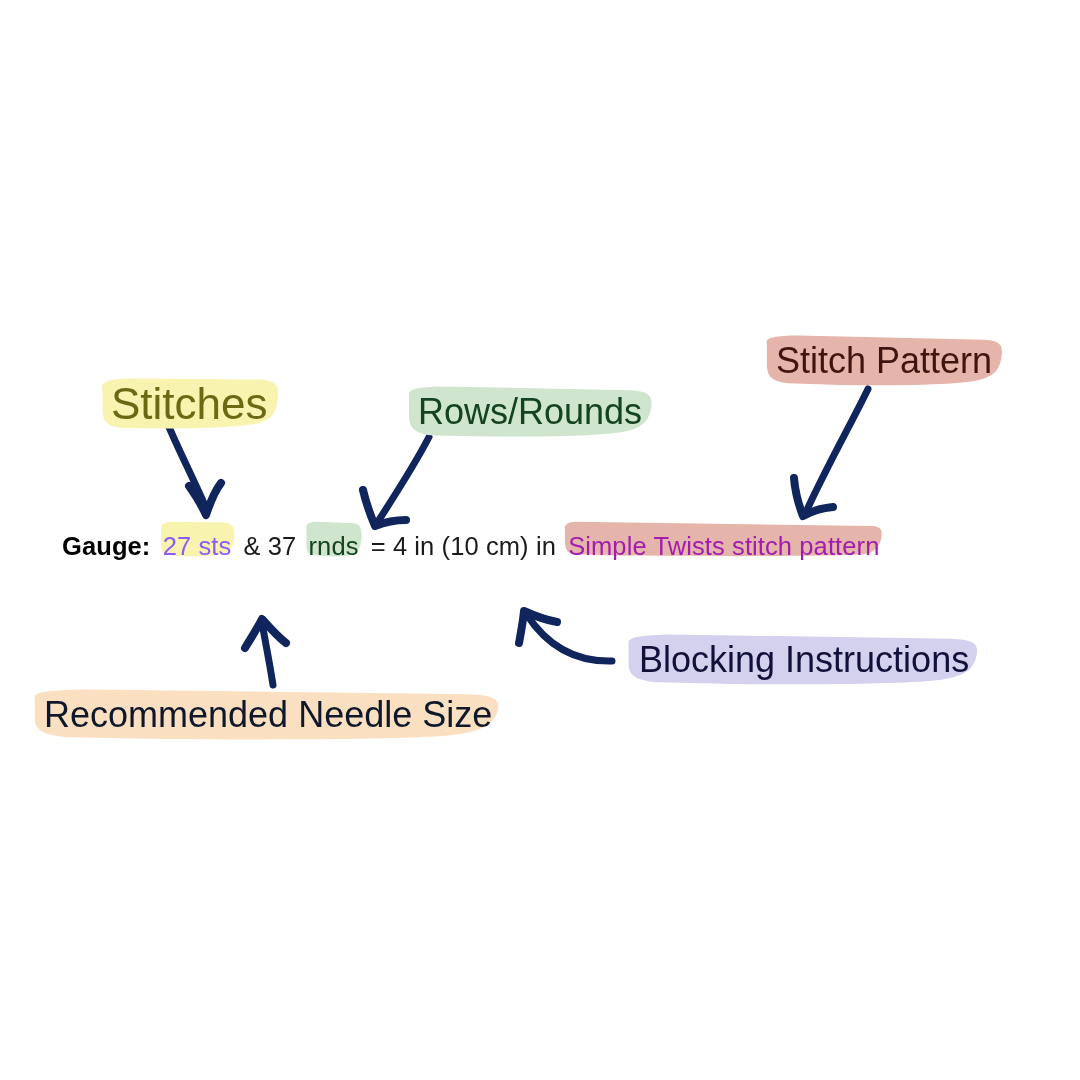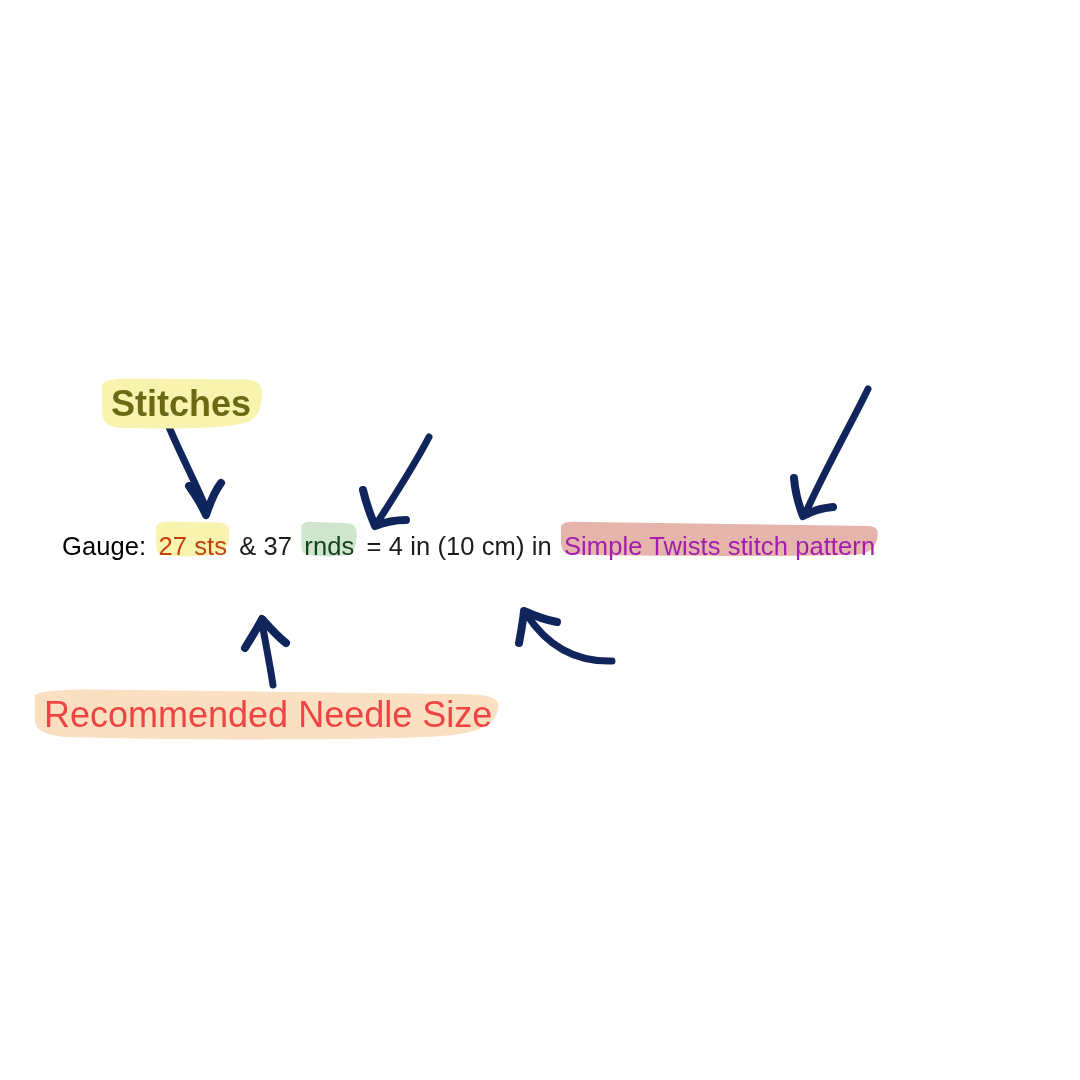--- a/index.html
+++ b/index.html
@@ -33,21 +33,21 @@
     left: 62px;
     top: 525px;
     width: 960px;
     font-size: 25.5px;
     line-height: 42px;
     color: #1b1b1b;
     letter-spacing: 0.1px;
     white-space: nowrap;
   }
   #gauge-block .line { height: 42px; }
-  #gauge-block .bold { font-weight: normal; color: #000000; }
+  #gauge-block .bold { font-weight: bold; color: #000000; }
 
   
   .hl {
     position: relative;
     display: inline-block;
     padding: 0 5px;
     z-index: 1;
   }
   .hl > .ink {
     position: relative;
@@ -79,24 +79,24 @@
   }
   .callout .blob svg { display: block; width: 100%; height: 100%; }
   .callout .ink {
     position: relative;
     z-index: 2;
     display: block;
     padding: 0 14px;
   }
 
   
-  #callout-stitches        { left: 97px;  top: 378px; font-size: 36px; line-height: 52px; color: #6b6a14; font-weight: bold; }
+  #callout-stitches        { left: 97px;  top: 378px; font-size: 44px; line-height: 52px; color: #6b6a14; }
   #callout-rows-rounds     { left: 404px; top: 386px; font-size: 36px; line-height: 52px; color: #14441f; }
   #callout-stitch-pattern  { left: 762px; top: 335px; font-size: 36px; line-height: 52px; color: #401510; }
-  #callout-needle-size     { left: 30px;  top: 689px; font-size: 36px; line-height: 52px; color: #ef4444; }
+  #callout-needle-size     { left: 30px;  top: 689px; font-size: 36px; line-height: 52px; color: #0f172a; }
   #callout-blocking        { left: 625px; top: 634px; font-size: 36px; line-height: 52px; color: #10103a; }
 </style>
 </head>
 <body>
 
 <div id="canvas">
 
   <svg id="arrows" viewBox="0 0 1080 1080">
     <g fill="none" stroke="#10255c" stroke-width="7" stroke-linecap="round" stroke-linejoin="round">
 
@@ -132,43 +132,73 @@
     <span class="blob">
       <svg viewBox="0 0 100 100" preserveAspectRatio="none">
         <path d="M3,22 C1,8 7,2 16,1 L88,3 C96,4 99,12 98,40
                  C97,62 96,78 88,86 C80,94 60,97 38,97
                  L14,96 C6,94 3,84 3,62 Z" fill="#f8f3ae"></path>
       </svg>
     </span>
     <span class="ink">Stitches</span>
   </div>
 
-
+  <div class="callout" id="callout-rows-rounds">
+    <span class="blob">
+      <svg viewBox="0 0 100 100" preserveAspectRatio="none">
+        <path d="M2,18 C1,6 6,2 14,1 L90,8 C97,10 99,18 98,44
+                 C97,66 95,80 87,88 C78,96 56,98 34,97
+                 L12,95 C5,93 2,82 2,58 Z" fill="#cfe5cd"></path>
+      </svg>
+    </span>
+    <span class="ink">Rows/Rounds</span>
+  </div>
+
+  <div class="callout" id="callout-stitch-pattern">
+    <span class="blob">
+      <svg viewBox="0 0 100 100" preserveAspectRatio="none">
+        <path d="M2,16 C1,5 6,1 15,1 L91,9 C98,11 99,20 98,46
+                 C97,68 95,82 86,89 C77,96 54,98 32,96
+                 L11,93 C4,90 2,80 2,56 Z" fill="#e5b4aa"></path>
+      </svg>
+    </span>
+    <span class="ink">Stitch Pattern</span>
+  </div>
 
   <div class="callout" id="callout-needle-size">
     <span class="blob">
       <svg viewBox="0 0 100 100" preserveAspectRatio="none">
         <path d="M1,17 C0.5,6 4,2 12,1 L92,10 C98,12 99,21 98,47
                  C97,69 95,83 87,90 C78,97 52,98 28,96
                  L9,93 C3,90 1,80 1,57 Z" fill="#fadfc1"></path>
       </svg>
     </span>
     <span class="ink">Recommended Needle Size</span>
   </div>
 
+  <div class="callout" id="callout-blocking">
+    <span class="blob">
+      <svg viewBox="0 0 100 100" preserveAspectRatio="none">
+        <path d="M1,18 C0.5,6 5,2 13,1 L91,9 C98,11 99,20 98,46
+                 C97,68 95,82 87,89 C78,96 53,98 30,96
+                 L10,93 C3,90 1,80 1,57 Z" fill="#d3d1ed"></path>
+      </svg>
+    </span>
+    <span class="ink">Blocking Instructions</span>
+  </div>
 
   <div id="gauge-block">
 
     <div class="line"><span class="bold">Gauge:</span><span>&nbsp;</span><span class="hl"><span class="blob">
             <svg viewBox="0 0 100 100" preserveAspectRatio="none">
               <path d="M4,26 C2,10 8,3 18,2 L84,4 C94,6 98,16 97,44
                       C96,68 93,84 82,91 C70,98 46,99 26,97
                       L12,94 C5,90 4,78 4,56 Z" fill="#f8f3ae"></path>
             </svg>
-          </span><span class="ink" style="color:#c2410c">27 sts</span></span><span> &amp; 37 </span><span class="hl"><span class="blob">
+          </span><span class="ink" style="color:#8b5cf6">27 sts</span></span><span> &amp; 37 </span><span class="hl"><span class="blob">
             <svg viewBox="0 0 100 100" preserveAspectRatio="none">
               <path d="M4,22 C2,8 9,2 20,2 L82,6 C93,8 97,18 96,46
                       C95,70 92,86 80,93 C67,100 42,99 22,96
                       L11,92 C4,88 4,76 4,54 Z" fill="#cfe5cd"></path>
             </svg>
           </span><span class="ink" style="color:#14441f">rnds</span></span><span> = 4 in (10 cm) in </span><span class="hl"><span class="blob">
             <svg viewBox="0 0 100 100" preserveAspectRatio="none">
               <path d="M0.6,24 C0.3,10 1.5,3 4,2 L96.5,14 C99,17 99.6,26 99,50
                       C98.4,72 97,86 94,92 C90,98 52,99 16,96
                       L3,92 C1,87 0.6,74 0.6,52 Z" fill="#e5b4aa"></path>

